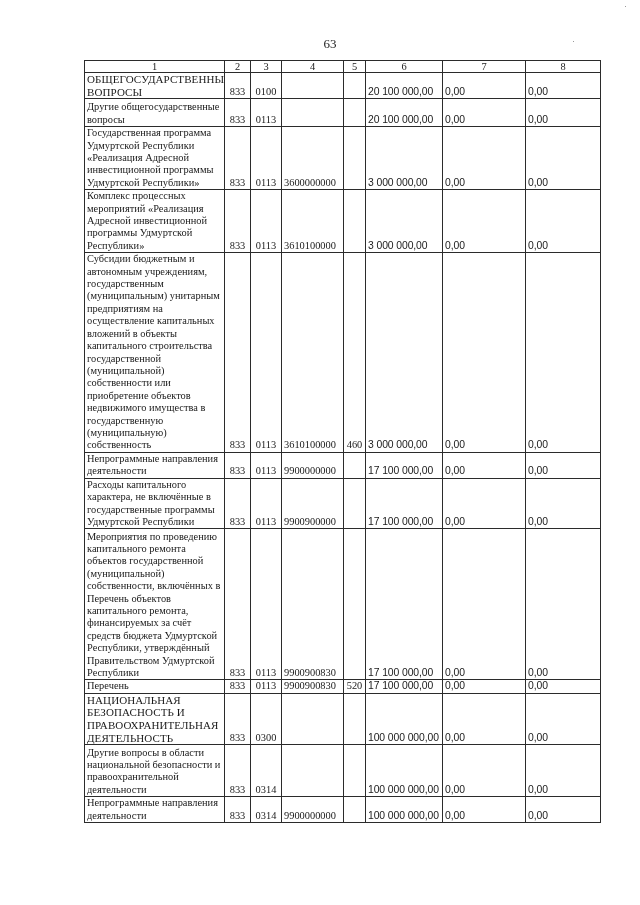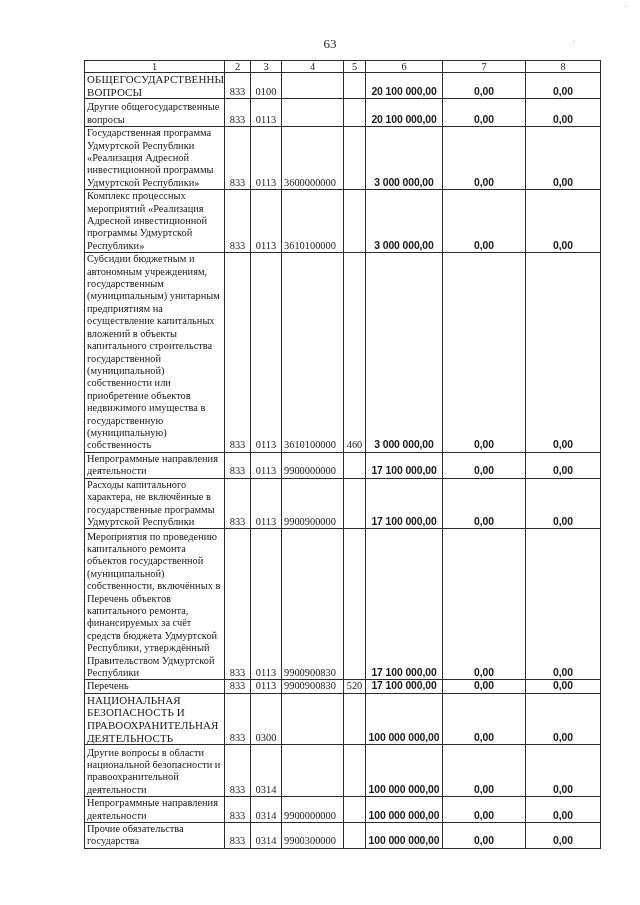--- a/index.html
+++ b/index.html
@@ -8,22 +8,22 @@
   .page-number { position: absolute; top: 36px; left: 10px; width: 640px; text-align: center;
                  font-size: 13px; }
   table.budget { position: absolute; left: 84px; top: 60px; border-collapse: collapse;
                  table-layout: fixed; width: 516px; }
   table.budget td, table.budget th { border: 1px solid #2b2b2b; padding: 0 2px;
                  font-size: 10.4px; line-height: 12.4px; vertical-align: bottom; overflow: hidden; }
   table.budget th { font-weight: normal; text-align: center; vertical-align: middle; height: 11px; line-height: 11px; }
   td.name { text-align: left; padding-left: 2px; }
   td.name.upper { font-size: 11px; line-height: 12.6px; letter-spacing: 0.1px; }
   td.c { text-align: center; }
-  td.num { text-align: center; font-family: "Liberation Sans", "DejaVu Sans", sans-serif;
-           font-size: 8.6px; letter-spacing: -0.1px; padding-right: 1px; font-weight: bold; }
+  td.num { text-align: left; font-family: "Liberation Sans", "DejaVu Sans", sans-serif;
+           font-size: 8.6px; letter-spacing: -0.1px; padding-right: 1px; }
   td.code { text-align: left; padding-left: 2px; }
   .speck { position: absolute; width: 1px; height: 1px; background: #999; }
 </style>
 </head>
 <body>
 
 <div class="page-number">63</div>
 
 <table class="budget">
   <colgroup>
@@ -162,27 +162,17 @@
       <tr style="height: 24px;">
         <td class="name">Непрограммные направления деятельности</td>
         <td class="c">833</td>
         <td class="c">0314</td>
         <td class="code">9900000000</td>
         <td class="c"></td>
         <td class="num">100 000 000,00</td>
         <td class="num">0,00</td>
         <td class="num">0,00</td>
       </tr>
-      <tr style="height: 24px;">
-        <td class="name">Прочие обязательства государства</td>
-        <td class="c">833</td>
-        <td class="c">0314</td>
-        <td class="code">9900300000</td>
-        <td class="c"></td>
-        <td class="num">100 000 000,00</td>
-        <td class="num">0,00</td>
-        <td class="num">0,00</td>
-      </tr>
     </tbody>
 </table>
 
 <div class="speck" style="left:625px;top:6px"></div>
 <div class="speck" style="left:573px;top:41px"></div>
 
 </body></html>

